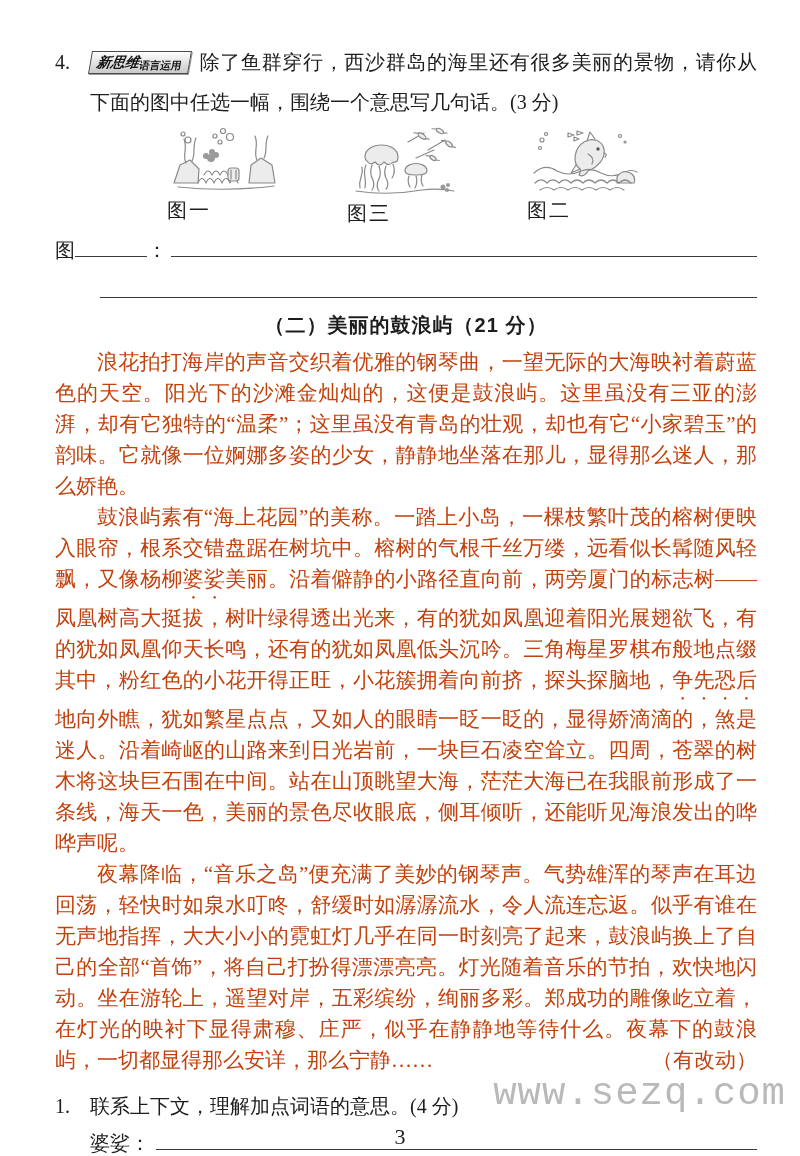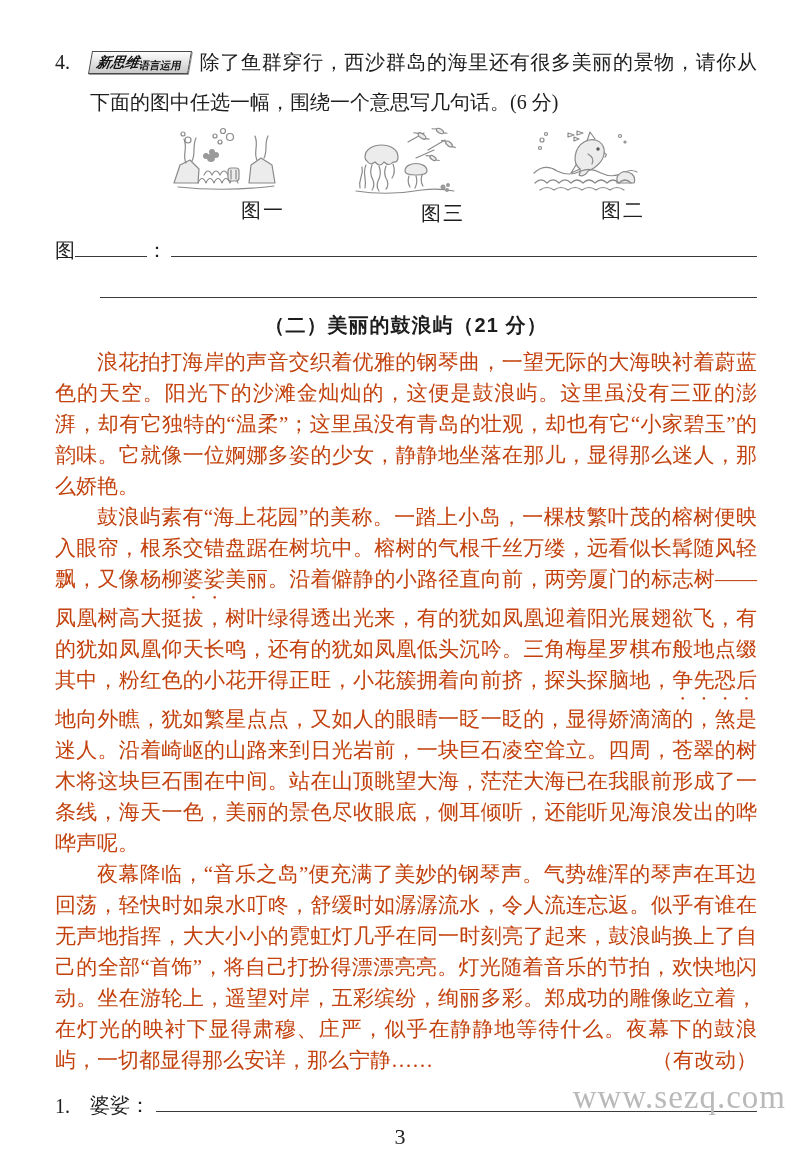--- a/index.html
+++ b/index.html
@@ -16,21 +16,21 @@
     display:inline-block;transform:skewX(-10deg);border:1.5px solid #4a4a4a;
     background:linear-gradient(180deg,#fdfdfd 0%,#e6e6e6 45%,#c9c9c9 100%);
     padding:0 7px 1px 6px;margin-right:9px;line-height:17px;vertical-align:2px;
     box-shadow:1px 1px 0 #9a9a9a;white-space:nowrap;
   }
   .badge .main{font-family:"Liberation Sans",sans-serif;font-weight:bold;font-style:italic;font-size:14px;color:#111;}
   .badge .sub{font-family:"Liberation Sans",sans-serif;font-weight:bold;font-size:10.5px;color:#111;position:relative;top:2px;margin-left:1px;}
 
   
   .figures{display:flex;justify-content:center;gap:62px;margin-top:2px;}
-  .figure{width:118px;text-align:right;}
+  .figure{width:118px;text-align:left;}
   .figure svg{display:block;margin:0 auto;}
   .fig-caption{font-size:20px;line-height:24px;margin-top:2px;letter-spacing:2px;}
 
   
   .answer-row{display:flex;align-items:baseline;font-size:20px;margin-top:12px;height:30px;}
   .blank{border-bottom:1.2px solid #3a3a3a;display:inline-block;}
   .blank.short{width:72px;}
   .blank.grow{flex:1;margin-left:4px;}
   .full-line{border-bottom:1.2px solid #3a3a3a;margin:30px 0 0 45px;height:0;}
 
@@ -50,38 +50,38 @@
   }
   .attribution{float:right;text-indent:0;}
 
   
   .q1{margin-top:16px;}
   .term-row{display:flex;align-items:baseline;font-size:20px;margin:10px 0 0 35px;height:34px;}
   .term-row .blank.grow{margin-left:6px;}
 
   
   .watermark{
-    position:absolute;right:14px;bottom:40px;font-size:33px;color:#b9b9b9;
-    font-family:Liberation Serif, serif;letter-spacing:1px;white-space:nowrap;
+    position:absolute;right:14px;bottom:40px;font-size:39px;color:#b9b9b9;
+    font-family:Liberation Mono, monospace;letter-spacing:1px;white-space:nowrap;
   }
   .page-number{position:absolute;bottom:6px;left:0;width:100%;text-align:center;font-size:22px;color:#222;}
 
   .doodle{stroke:#8a8a8a;fill:none;stroke-width:1.2;stroke-linecap:round;stroke-linejoin:round;}
   .doodle .fillsoft{fill:#ececec;}
   .doodle .filldark{fill:#9a9a9a;stroke:none;}
 </style>
 </head>
 <body>
 
 <div class="page">
   <div class="content">
 
     <div class="q-block">
       <span class="q-num">4.</span>
-      <span class="badge"><span class="main">新思维</span><span class="sub">语言运用</span></span><span>除了鱼群穿行，西沙群岛的海里还有很多美丽的景物，请你从下面的图中任选一幅，围绕一个意思写几句话。(6 分)</span>
+      <span class="badge"><span class="main">新思维</span><span class="sub">语言运用</span></span><span>除了鱼群穿行，西沙群岛的海里还有很多美丽的景物，请你从下面的图中任选一幅，围绕一个意思写几句话。(3 分)</span>
     </div>
 
     <div class="figures">
 
       <div class="figure">
         <svg width="112" height="72" viewBox="0 0 112 72" class="doodle">
           <circle cx="13" cy="10" r="2"></circle>
             <circle cx="18" cy="16" r="3"></circle>
           <circle cx="45" cy="12" r="2"></circle>
             <circle cx="53" cy="7" r="2.5"></circle>
@@ -181,20 +181,21 @@
 
     <div class="passage">
       <p><span>浪花拍打海岸的声音交织着优雅的钢琴曲，一望无际的大海映衬着蔚蓝色的天空。阳光下的沙滩金灿灿的，这便是鼓浪屿。这里虽没有三亚的澎湃，却有它独特的“温柔”；这里虽没有青岛的壮观，却也有它“小家碧玉”的韵味。它就像一位婀娜多姿的少女，静静地坐落在那儿，显得那么迷人，那么娇艳。</span></p>
       <p><span>鼓浪屿素有“海上花园”的美称。一踏上小岛，一棵枝繁叶茂的榕树便映入眼帘，根系交错盘踞在树坑中。榕树的气根千丝万缕，远看似长髯随风轻飘，又像杨柳</span><span class="emph">婆娑</span><span>美丽。沿着僻静的小路径直向前，两旁厦门的标志树——凤凰树高大挺拔，树叶绿得透出光来，有的犹如凤凰迎着阳光展翅欲飞，有的犹如凤凰仰天长鸣，还有的犹如凤凰低头沉吟。三角梅星罗棋布般地点缀其中，粉红色的小花开得正旺，小花簇拥着向前挤，探头探脑地，</span><span class="emph">争先恐后</span><span>地向外瞧，犹如繁星点点，又如人的眼睛一眨一眨的，显得娇滴滴的，煞是迷人。沿着崎岖的山路来到日光岩前，一块巨石凌空耸立。四周，苍翠的树木将这块巨石围在中间。站在山顶眺望大海，茫茫大海已在我眼前形成了一条线，海天一色，美丽的景色尽收眼底，侧耳倾听，还能听见海浪发出的哗哗声呢。</span></p>
       <p><span>夜幕降临，“音乐之岛”便充满了美妙的钢琴声。气势雄浑的琴声在耳边回荡，轻快时如泉水叮咚，舒缓时如潺潺流水，令人流连忘返。似乎有谁在无声地指挥，大大小小的霓虹灯几乎在同一时刻亮了起来，鼓浪屿换上了自己的全部“首饰”，将自己打扮得漂漂亮亮。灯光随着音乐的节拍，欢快地闪动。坐在游轮上，遥望对岸，五彩缤纷，绚丽多彩。郑成功的雕像屹立着，在灯光的映衬下显得肃穆、庄严，似乎在静静地等待什么。夜幕下的鼓浪屿，一切都显得那么安详，那么宁静……</span><span class="attribution">（有改动）</span></p>
     </div>
 
     <div class="q1">
       <div class="q-block" style="line-height:28px;">
         <span class="q-num">1.</span>
+        <span>联系上下文，理解加点词语的意思。(4 分)</span>
       </div>
       <div class="term-row">
         <span>婆娑</span>
           <span>：</span>
         <span class="blank grow"></span>
       </div>
 
     </div>
 
   </div>

